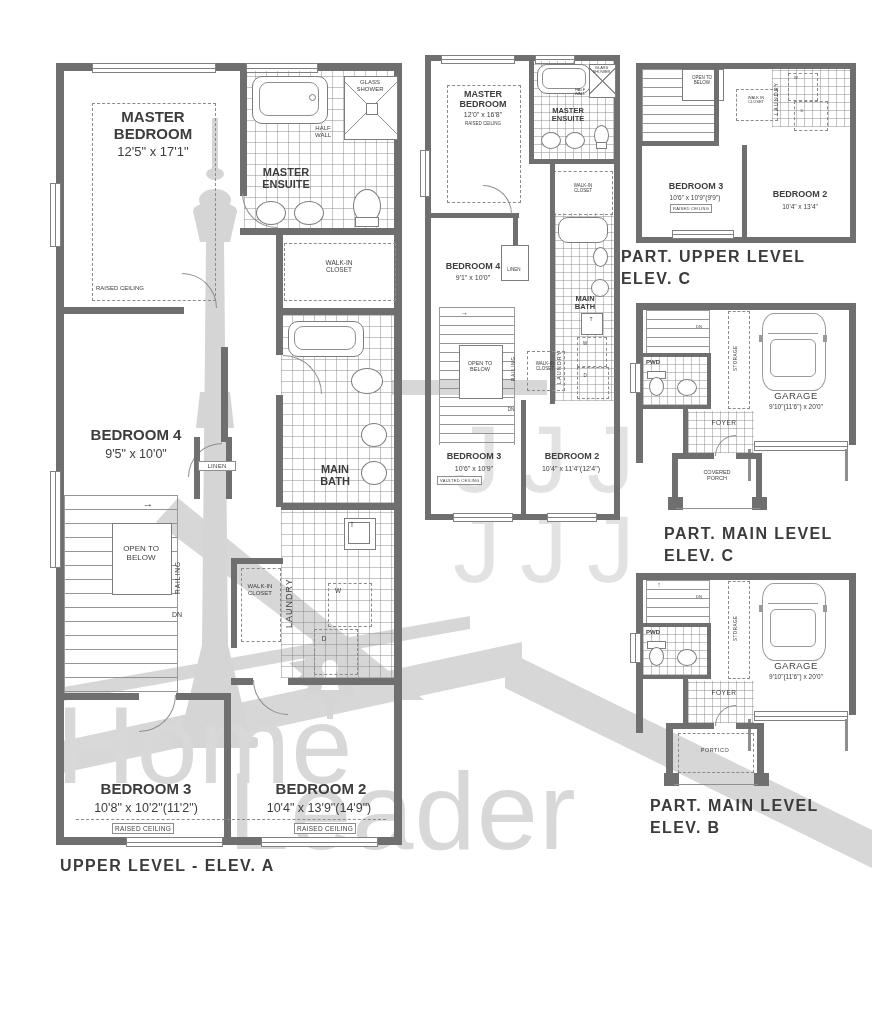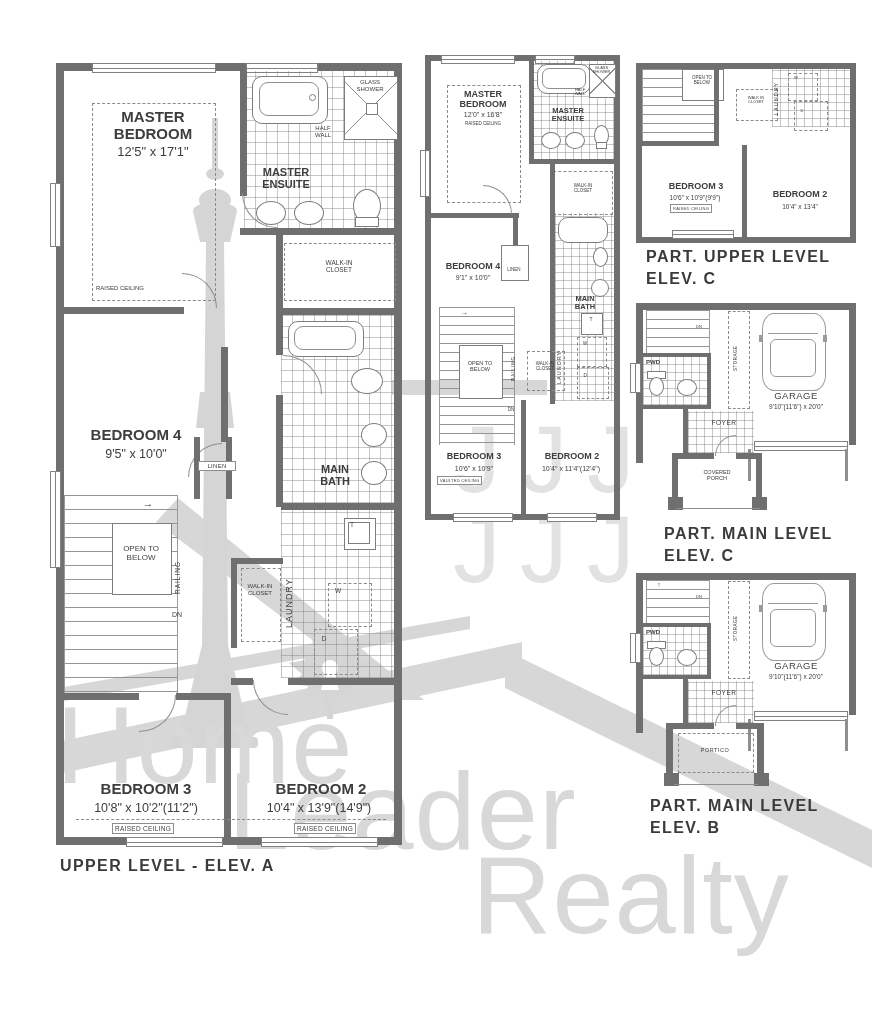--- a/index.html
+++ b/index.html
@@ -79,21 +79,20 @@
     <g>
       <path fill="#d5d5d5" d="M330,628 L337,641 L349,634 L346,649 L362,646 L355,660 L371,663 L358,674 L368,684 L352,686 L355,700 L341,693 L333,708 L330,700 L327,708 L319,693 L305,700 L308,686 L292,684 L302,674 L289,663 L305,660 L298,646 L314,649 L311,634 L323,641 Z"></path>
       <rect fill="#d5d5d5" x="327" y="704" width="6" height="15"></rect>
       <circle fill="#ffffff" cx="330" cy="668" r="8"></circle>
       <polygon fill="#ffffff" points="325,672 335,672 339,690 321,690"></polygon>
     </g>
   </svg>
 
   <div class="wm-word" style="left:228px;top:756px;">Leader</div>
   <div class="wm-word" style="left:56px;top:690px;">Home</div>
-  <div class="wm-word" style="left:472px;top:840px;">Realty</div>
   <div class="jmark" style="left:453px;top:412px;">J</div>
   <div class="jmark" style="left:520px;top:412px;">J</div>
   <div class="jmark" style="left:587px;top:412px;">J</div>
   <div class="jmark" style="left:453px;top:502px;">J</div>
   <div class="jmark" style="left:520px;top:502px;">J</div>
   <div class="jmark" style="left:587px;top:502px;">J</div>
 
   <div class="plan" style="left:56px;top:63px;width:346px;height:782px;">
     <div class="ow"></div>
     <div class="winh" style="left:36px;top:0;width:122px;height:8px;"></div>
@@ -299,21 +298,21 @@
     <div class="dash" style="left:158px;top:38px;width:32px;height:28px;"></div>
     <div class="lbl" style="left:162px;top:46px;width:8px;font-size:4px;">D</div>
     <div class="w" style="left:106px;top:82px;width:5px;height:92px;"></div>
     <div class="lbl b" style="left:12px;top:118px;width:96px;font-size:9px;">BEDROOM 3</div>
     <div class="lbl" style="left:4px;top:131px;width:110px;font-size:6.5px;">10'6" x 10'9"(9'9")</div>
     <div class="badge" style="left:34px;top:141px;font-size:4px;">RAISED CEILING</div>
     <div class="lbl b" style="left:116px;top:126px;width:96px;font-size:9px;">BEDROOM 2</div>
     <div class="lbl" style="left:116px;top:140px;width:96px;font-size:6.5px;">10'4" x 13'4"</div>
     <div class="winh" style="left:36px;top:167px;width:60px;height:7px;"></div>
   </div>
-  <div class="cap" style="left:646px;top:246px;">PART. UPPER LEVEL
+  <div class="cap" style="left:621px;top:246px;">PART. UPPER LEVEL
 ELEV. C</div>
 
   <div class="plan" style="left:636px;top:303px;width:220px;height:218px;">
     <div class="w" style="left:0;top:0;width:220px;height:7px;"></div>
     <div class="w" style="left:0;top:0;width:7px;height:160px;"></div>
     <div class="w" style="left:213px;top:0;width:7px;height:142px;"></div>
     <div class="stairs-s" style="left:10px;top:7px;width:62px;height:43px;"></div>
     <div class="lbl" style="left:56px;top:22px;width:14px;font-size:4px;">DN</div>
     <div class="w" style="left:7px;top:50px;width:67px;height:4px;"></div>
     <div class="tile-s" style="left:7px;top:54px;width:64px;height:48px;"></div>

